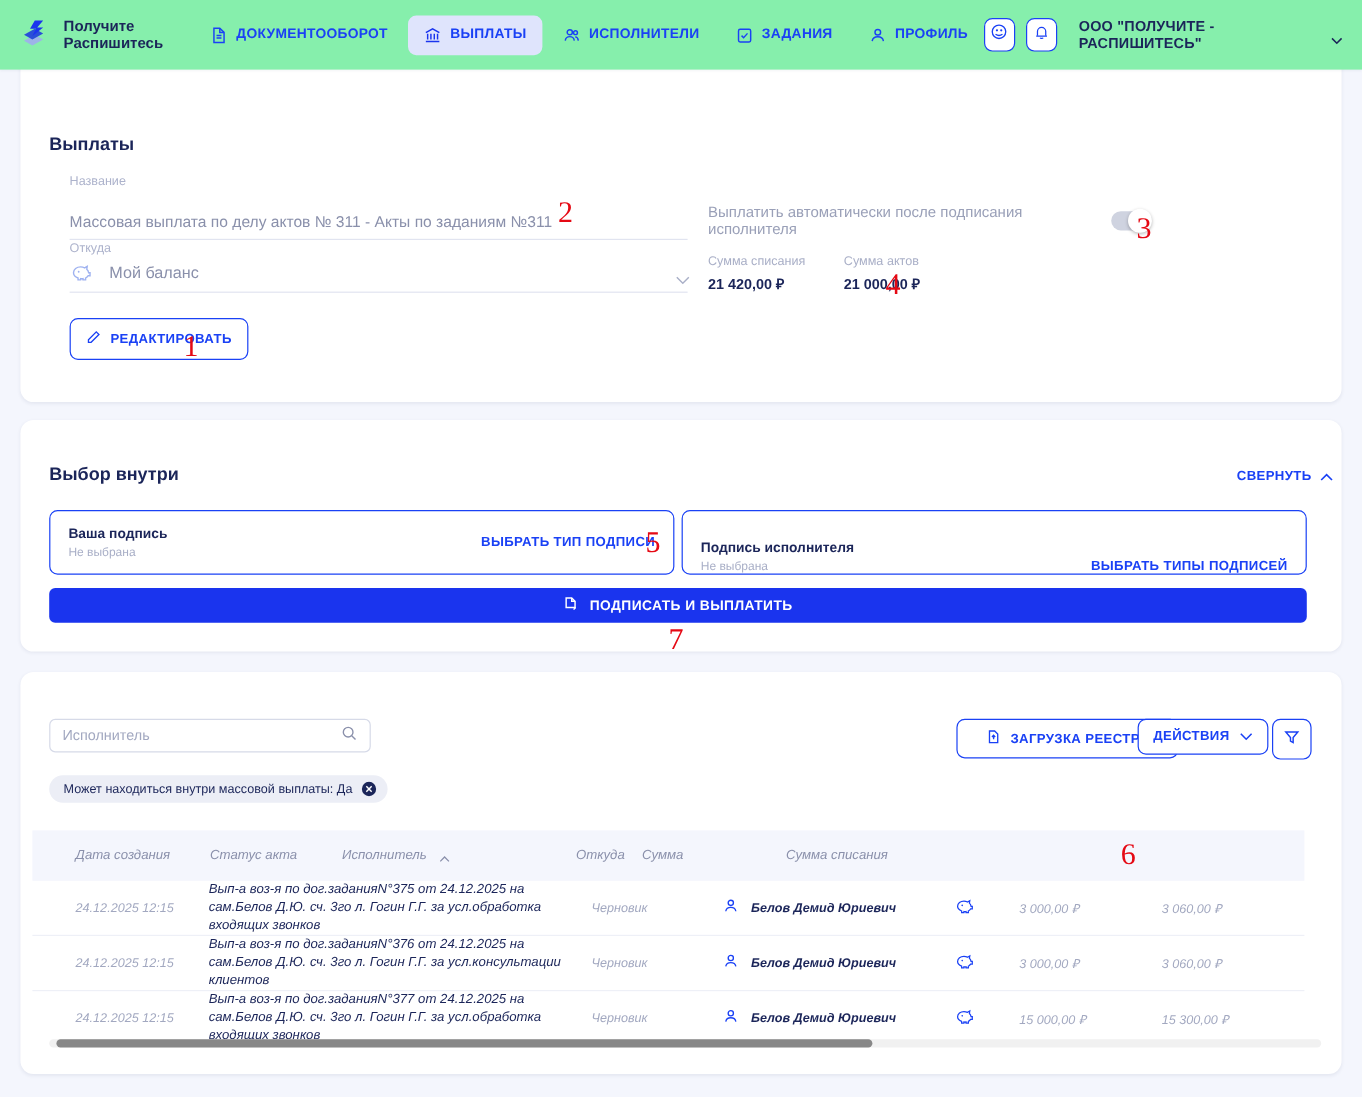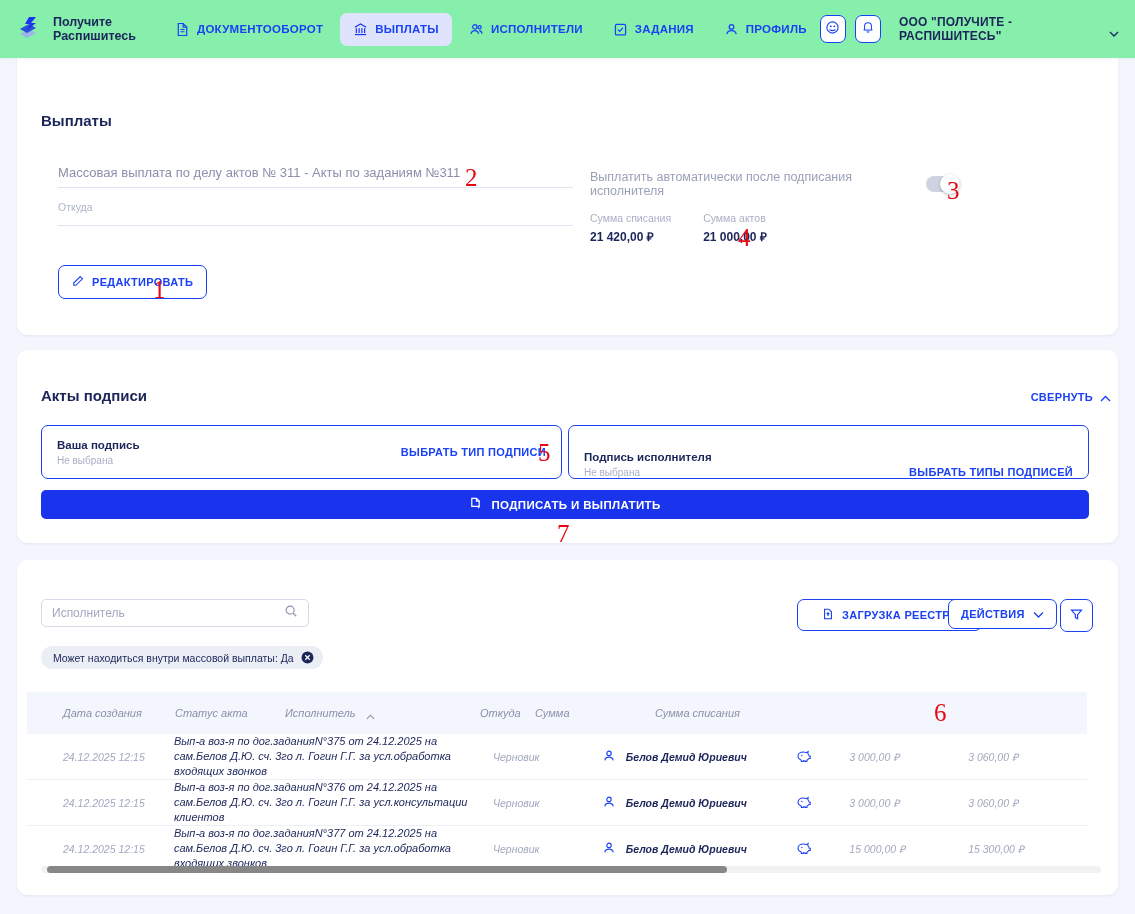--- a/index.html
+++ b/index.html
@@ -279,25 +279,40 @@
     </div>
   </div>
 
   <div class="card" id="card-payout">
     <div class="top-stub" id="stub-a"></div>
     <div class="top-stub" id="stub-b"></div>
 
     <div class="sec-title" style="position:absolute;left:24px;top:122px;">Выплаты</div>
 
     <div class="underline-field" id="f-name">
+      <div class="field-label">Название</div>
       <div class="field-val">Массовая выплата по делу актов № 311 - Акты по заданиям №311</div>
     </div>
 
     <div class="underline-field" id="f-from">
       <div class="field-label">Откуда</div>
+      <div class="from-row">
+        <span class="piggy">
+          <svg viewBox="0 0 22 20" width="20" height="18" fill="none" stroke="#9fb2f0" stroke-width="1.3">
+            <path d="M3.5 10.3c0-3.2 3-5.4 6.6-5.4 1.4 0 2.6.3 3.7.9l2.4-1.4-.4 2.6c1 .9 1.6 2 1.7 3.3h1.3v2.8h-1.8c-.5.9-1.3 1.6-2.3 2.1v1.7h-2.4v-1.1c-.7.1-1.5.1-2.2 0v1.1H7.7v-1.7c-2.5-1-4.2-2.9-4.2-4.9z"></path>
+            <circle cx="8.3" cy="9.4" r=".85" fill="#9fb2f0" stroke="none"></circle>
+          </svg>
+        </span>
+        <span class="sel-val">Мой баланс</span>
+        <span class="chev">
+          <svg viewBox="0 0 12 7" width="12" height="7" fill="none" stroke="#a9afc7" stroke-width="1.2">
+              <path d="M1 1l5 5 5-5"></path>
+            </svg>
+        </span>
+      </div>
     </div>
 
     <div class="btn-outline" id="btn-edit">
       <span>
         <svg viewBox="0 0 14 14" width="12" height="12" fill="none" stroke="#1a41f5" stroke-width="1.3">
           <path d="M9.6 1.8l2.6 2.6L4.6 12H2v-2.6z"></path>
         </svg>
       </span>
       <span>РЕДАКТИРОВАТЬ</span>
     </div>
@@ -315,21 +330,21 @@
         <div class="sum-val">21 420,00 ₽</div>
       </div>
       <div>
         <div class="sum-lbl">Сумма актов</div>
         <div class="sum-val">21 000,00 ₽</div>
       </div>
     </div>
   </div>
 
   <div class="card" id="card-sign"></div>
-  <div class="sec-title" style="position:absolute;left:41px;top:387px;z-index:5;">Акты подписи</div>
+  <div class="sec-title" style="position:absolute;left:41px;top:387px;z-index:5;">Выбор внутри</div>
   <div class="collapse" style="z-index:5;">
     <span class="link-btn">СВЕРНУТЬ</span>
     <span>
       <svg viewBox="0 0 11 7" width="11" height="7" fill="none" stroke="#1a41f5" stroke-width="1.4">
           <path d="M1 6l4.5-4.5L10 6"></path>
         </svg>
     </span>
   </div>
 
   <div class="sig-box" id="sig-you" style="z-index:5;">

